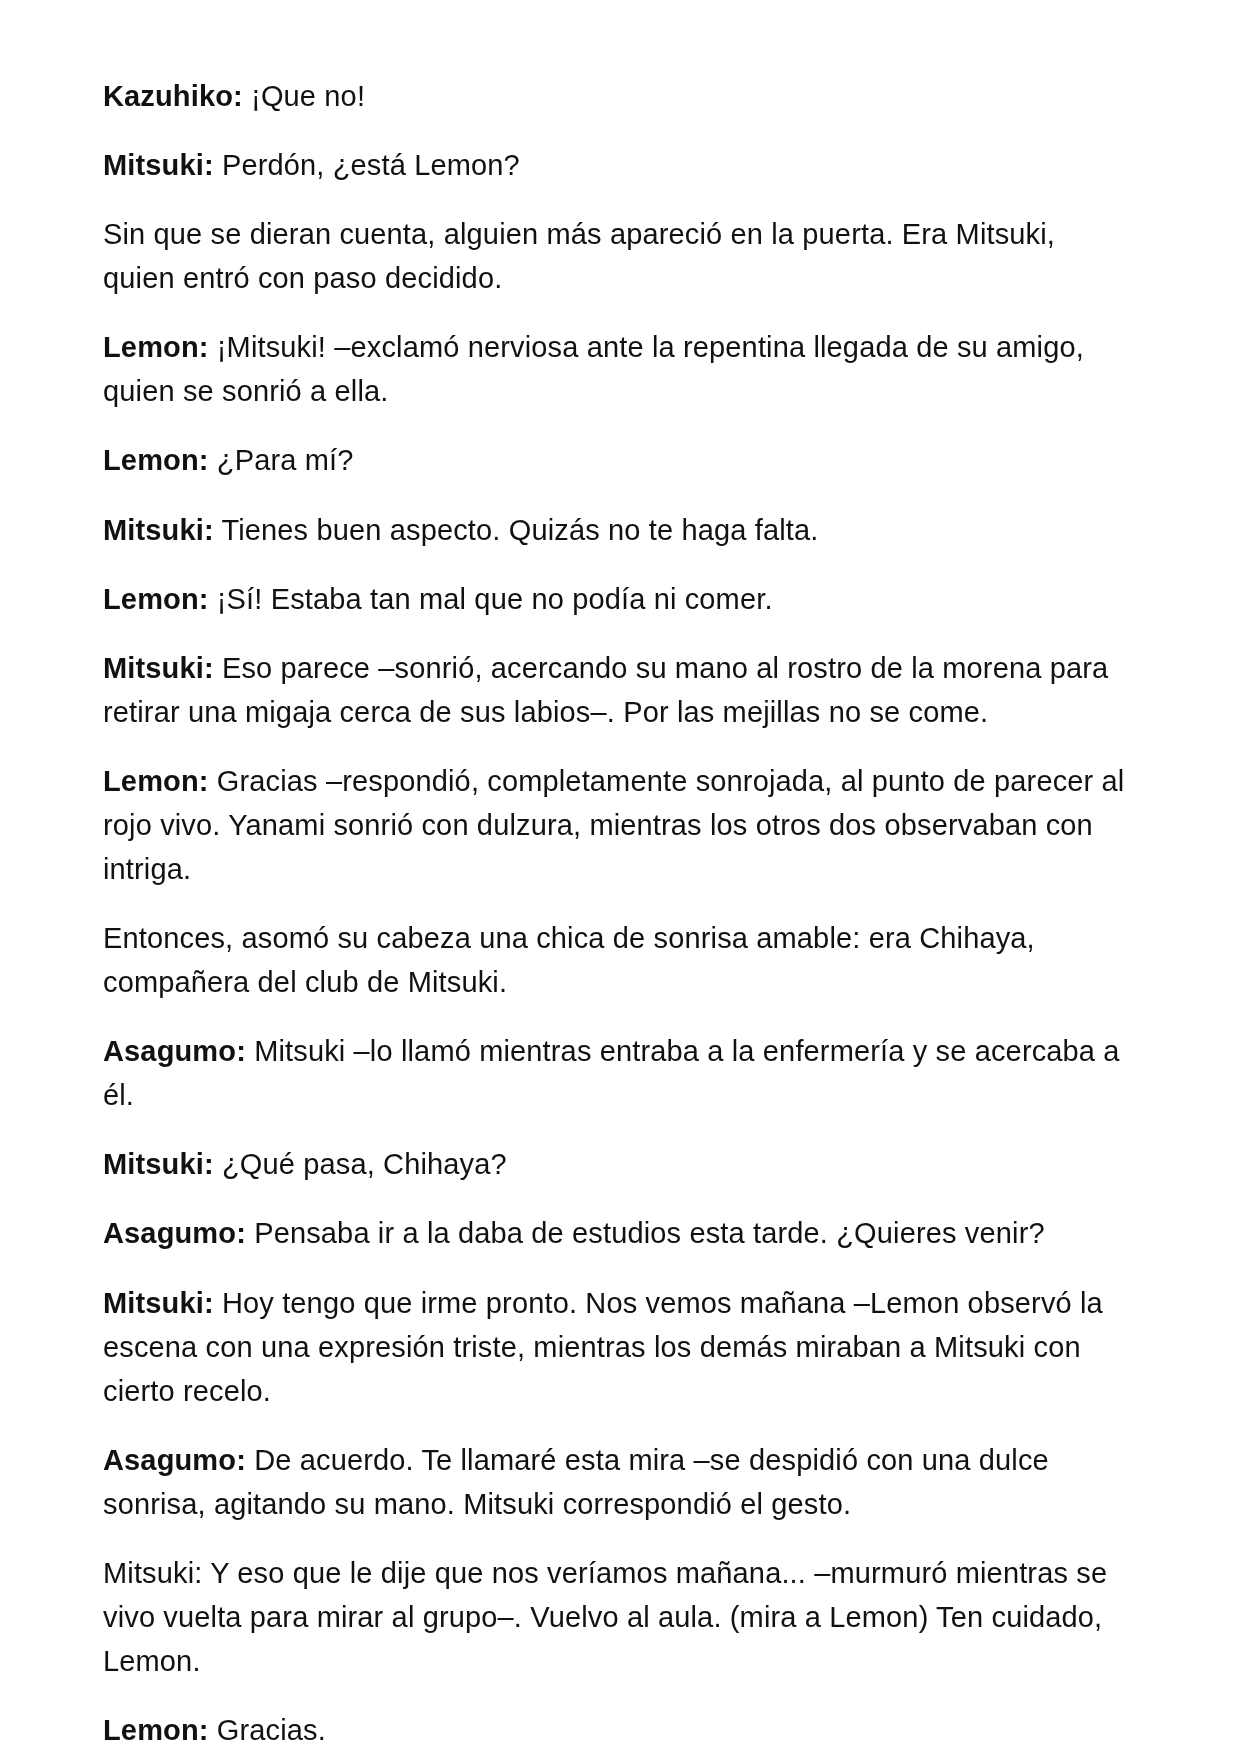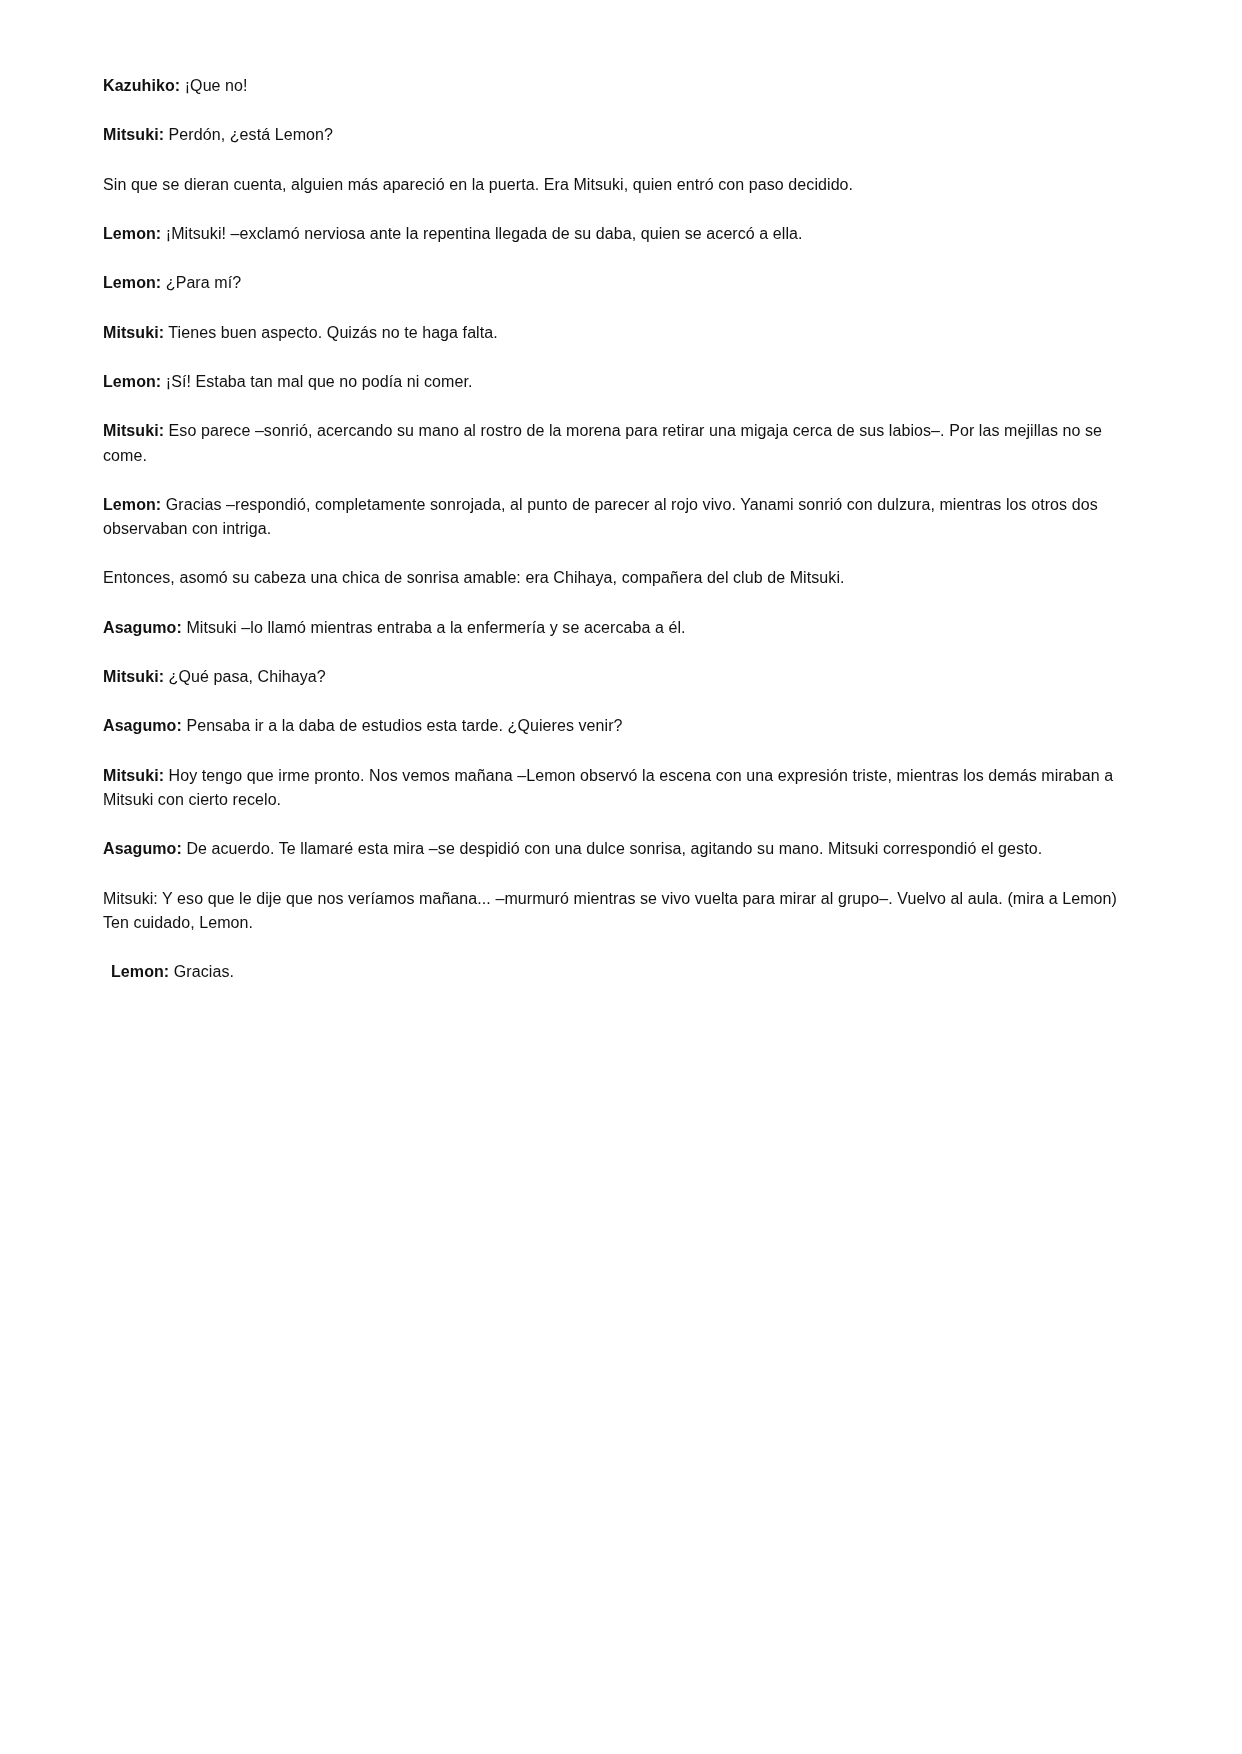--- a/index.html
+++ b/index.html
@@ -18,50 +18,49 @@
     width: 1242px;
     min-height: 1754px;
     box-sizing: border-box;
     padding: 74px 108px 60px 103px;
     background: #ffffff;
   }
   .doc-body {
     display: block;
   }
   .para {
-    font-size: 16px;
+    font-size: 29px;
     line-height: 1.52;
     margin: 0 0 25px 0;
     text-align: left;
     color: #111111;
     letter-spacing: 0.005em;
   }
   .para:last-child {
     margin-bottom: 0;
-    margin-left: 8px;
   }
   .speaker {
     font-weight: bold;
   }
   .speaker-plain {
     font-weight: normal;
   }
   .text {
     font-weight: normal;
   }
 </style>
 </head>
 <body>
 
 <div class="page">
   <div class="doc-body">
       <div class="para"><span class="speaker">Kazuhiko:</span><span class="text"> ¡Que no!</span></div>
       <div class="para"><span class="speaker">Mitsuki:</span><span class="text"> Perdón, ¿está Lemon?</span></div>
       <div class="para"><span class="text">Sin que se dieran cuenta, alguien más apareció en la puerta. Era Mitsuki, quien entró con paso decidido.</span></div>
-      <div class="para"><span class="speaker">Lemon:</span><span class="text"> ¡Mitsuki! –exclamó nerviosa ante la repentina llegada de su daba, quien se acercó a ella.</span></div>
+      <div class="para"><span class="speaker">Lemon:</span><span class="text"> ¡Mitsuki! –exclamó nerviosa ante la repentina llegada de su amigo, quien se sonrió a ella.</span></div>
       <div class="para"><span class="speaker">Lemon:</span><span class="text"> ¿Para mí?</span></div>
       <div class="para"><span class="speaker">Mitsuki:</span><span class="text"> Tienes buen aspecto. Quizás no te haga falta.</span></div>
       <div class="para"><span class="speaker">Lemon:</span><span class="text"> ¡Sí! Estaba tan mal que no podía ni comer.</span></div>
       <div class="para"><span class="speaker">Mitsuki:</span><span class="text"> Eso parece –sonrió, acercando su mano al rostro de la morena para retirar una migaja cerca de sus labios–. Por las mejillas no se come.</span></div>
       <div class="para"><span class="speaker">Lemon:</span><span class="text"> Gracias –respondió, completamente sonrojada, al punto de parecer al rojo vivo. Yanami sonrió con dulzura, mientras los otros dos observaban con intriga.</span></div>
       <div class="para"><span class="text">Entonces, asomó su cabeza una chica de sonrisa amable: era Chihaya, compañera del club de Mitsuki.</span></div>
       <div class="para"><span class="speaker">Asagumo:</span><span class="text"> Mitsuki –lo llamó mientras entraba a la enfermería y se acercaba a él.</span></div>
       <div class="para"><span class="speaker">Mitsuki:</span><span class="text"> ¿Qué pasa, Chihaya?</span></div>
       <div class="para"><span class="speaker">Asagumo:</span><span class="text"> Pensaba ir a la daba de estudios esta tarde. ¿Quieres venir?</span></div>
       <div class="para"><span class="speaker">Mitsuki:</span><span class="text"> Hoy tengo que irme pronto. Nos vemos mañana –Lemon observó la escena con una expresión triste, mientras los demás miraban a Mitsuki con cierto recelo.</span></div>

